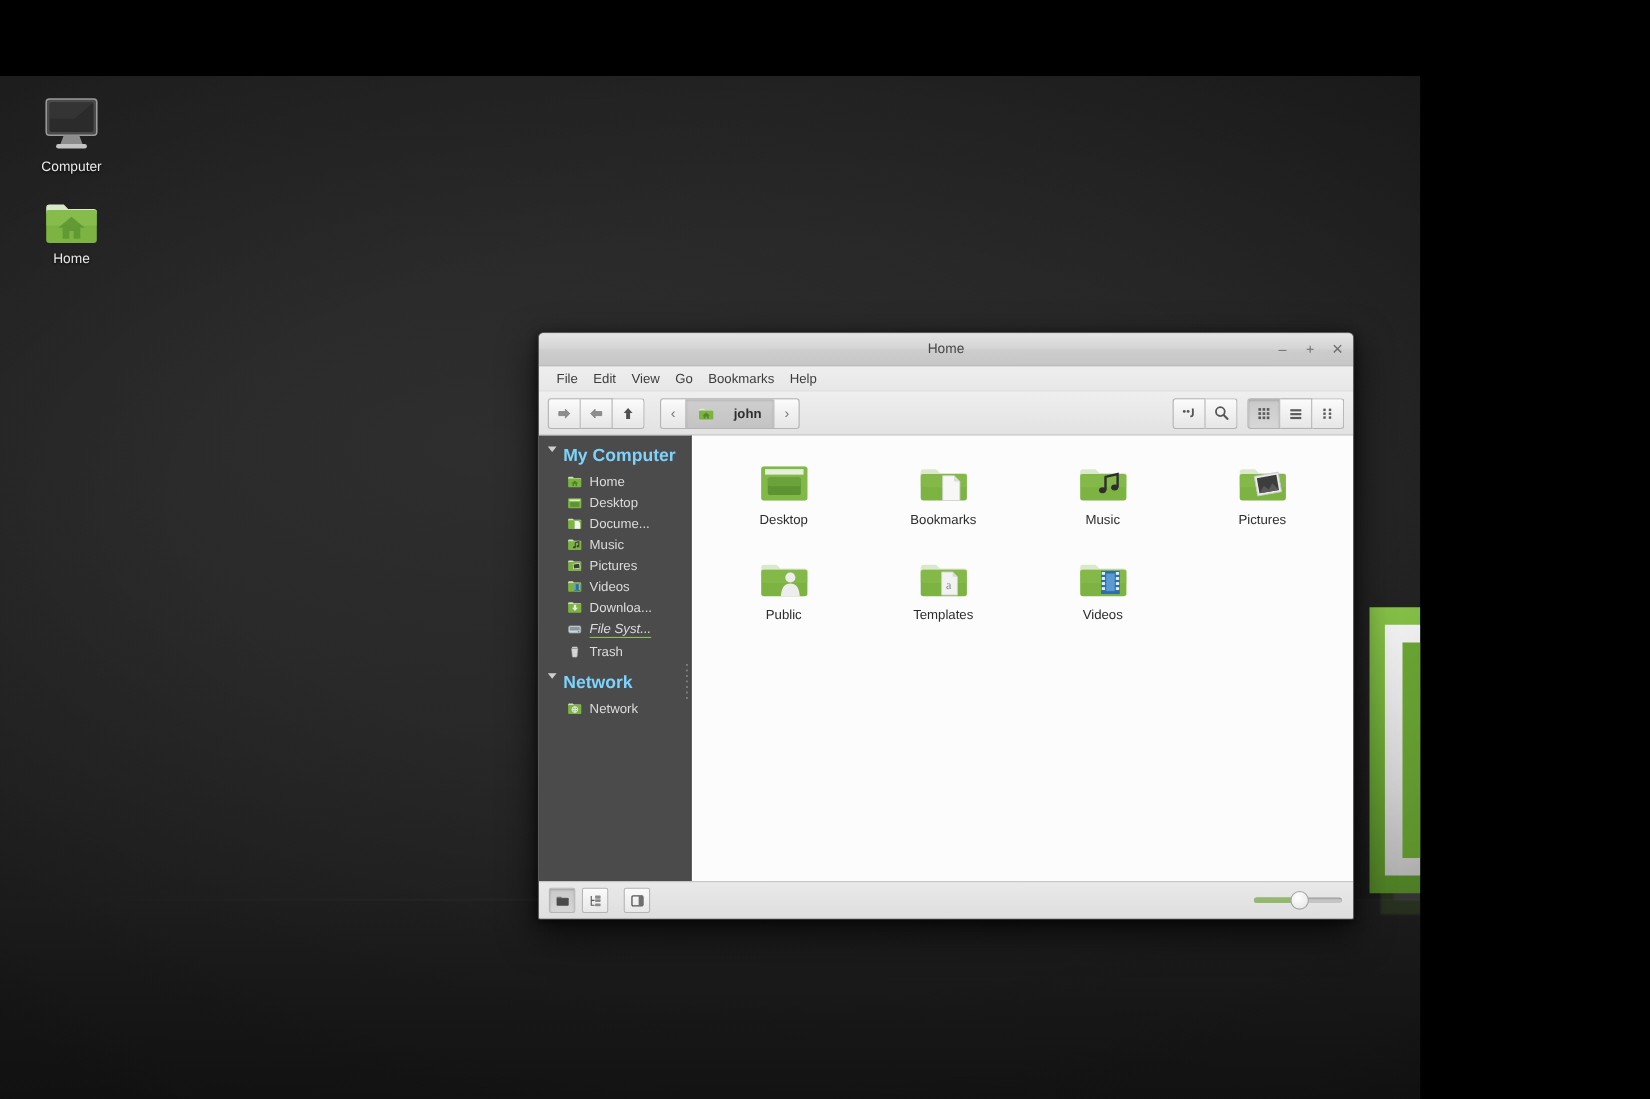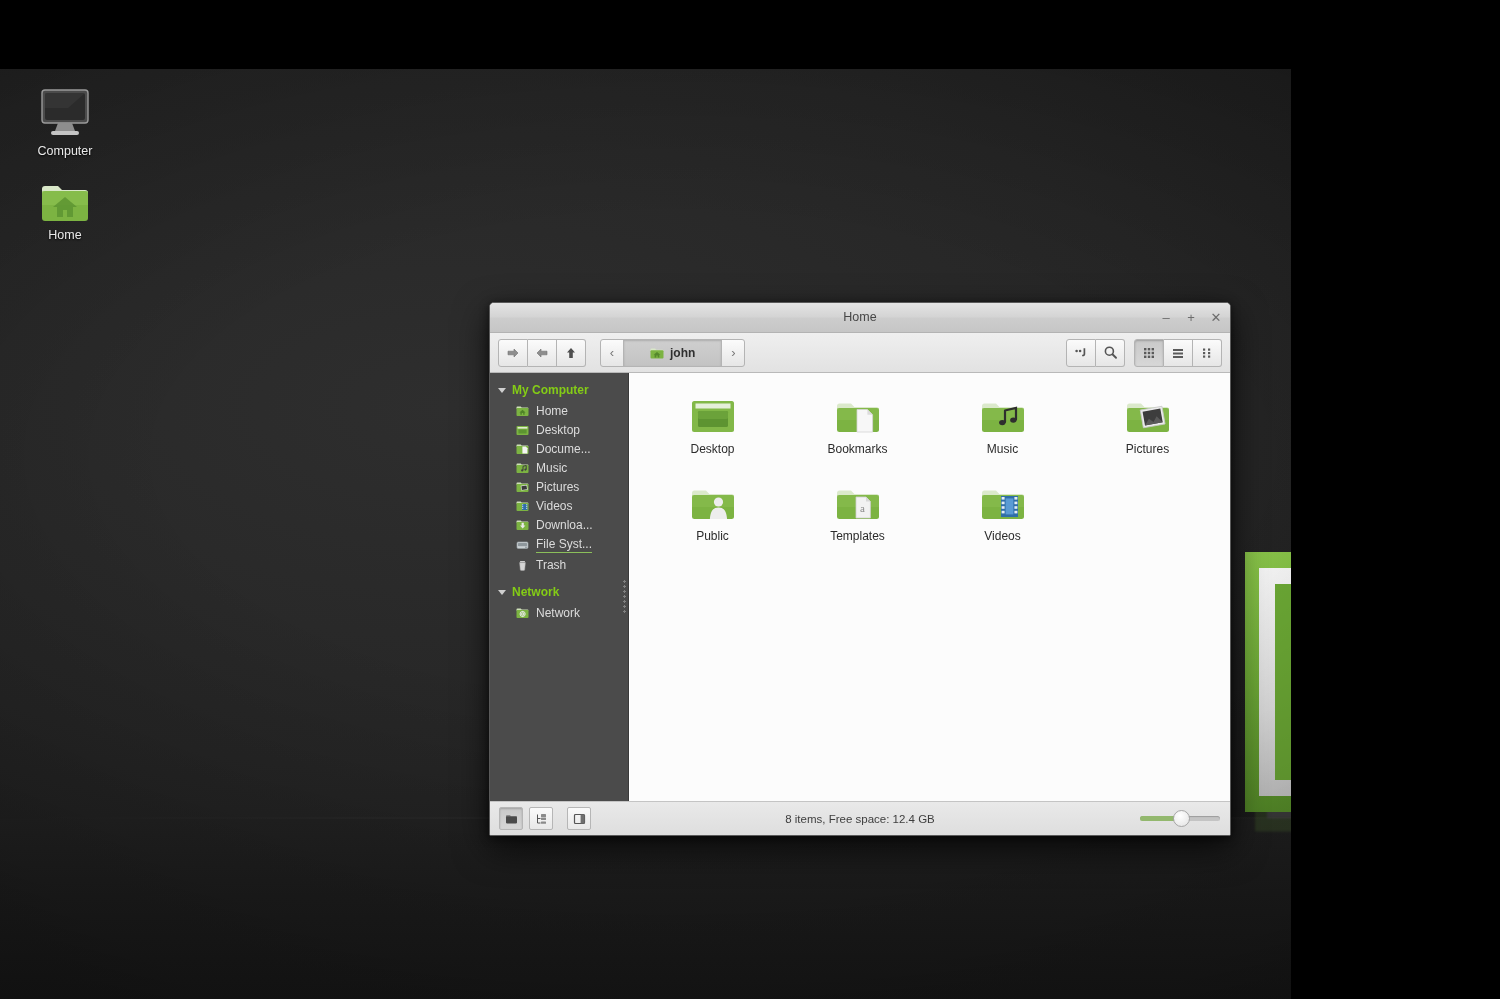--- a/index.html
+++ b/index.html
@@ -117,46 +117,46 @@
   #breadcrumb{
     display:flex;align-items:center;margin-left:14px;
     border:1px solid #b4b4b4;border-radius:3px;overflow:hidden;height:26px;
     background:linear-gradient(to bottom,#fbfbfb,#e6e6e6);
   }
   .crumb-arrow{
     width:22px;height:26px;display:flex;align-items:center;justify-content:center;
     font-size:13px;color:#777;cursor:default;
   }
   .crumb{
-    display:flex;align-items:center;gap:6px;height:26px;padding:0 26px;
+    display:flex;align-items:center;gap:18px;height:26px;padding:0 11px;
     background:linear-gradient(to bottom,#cfcfcf,#c3c3c3);
     box-shadow:inset 0 1px 2px rgba(0,0,0,.16);
     border-left:1px solid #b4b4b4;border-right:1px solid #b4b4b4;
     font-size:12px;color:#2f2f2f;font-weight:bold;cursor:default;
   }
   #toolbar .right{position:absolute;right:8px;display:flex;gap:9px;align-items:center;}
 
   
   #winbody{flex:1 1 auto;display:flex;min-height:0;}
   #sidebar{
     width:138px;flex:0 0 138px;background:#4b4b4b;
     border-right:1px solid #3a3a3a;position:relative;padding-top:6px;
     overflow:hidden;
   }
   .side-head{
-    display:flex;align-items:center;gap:6px;padding:4px 6px 4px 8px;
-    font-size:12px;font-weight:bold;color:#84cc16;cursor:default;
+    display:flex;gap:6px;padding:4px 6px 4px 8px;
+    font-size:16px;font-weight:bold;color:#7dd3fc;cursor:default;
   }
   .tri{width:0;height:0;border-left:4.5px solid transparent;border-right:4.5px solid transparent;border-top:5.5px solid #cfcfcf;}
   .side-item{
     display:flex;align-items:center;gap:7px;padding:2.5px 6px 2.5px 26px;
     font-size:12px;color:#dcdcdc;cursor:default;
   }
   .side-item .slbl{white-space:nowrap;}
-  .side-item.linked .slbl{border-bottom:1.5px solid #8bbf5a;padding-bottom:1px;}
+  .side-item.linked .slbl{border-bottom:1.5px solid #8bbf5a;padding-bottom:1px;font-style:italic;}
   #splitgrip{
     position:absolute;right:2px;top:206px;width:3px;height:34px;
     background-image:radial-gradient(circle,#8a8a8a 1px,transparent 1.1px);
     background-size:3px 5px;opacity:.85;
   }
   #content{
     flex:1 1 auto;background:#fcfcfc;position:relative;overflow:hidden;
     border-left:1px solid #ffffff;
   }
   #icon-grid{
@@ -280,20 +280,28 @@
 
     <div id="titlebar">
       <div class="title">Home</div>
       <div class="winbtns">
         <div class="winbtn">–</div>
         <div class="winbtn">+</div>
         <div class="winbtn">✕</div>
       </div>
     </div>
 
+    <div id="menubar">
+      <div class="menu-item">File</div>
+      <div class="menu-item">Edit</div>
+      <div class="menu-item">View</div>
+      <div class="menu-item">Go</div>
+      <div class="menu-item">Bookmarks</div>
+      <div class="menu-item">Help</div>
+    </div>
 
     <div id="toolbar">
       <div class="tb-group">
         <div class="tb-btn">
           <svg width="14" height="14" viewBox="0 0 14 14">
             <path d="M2 7 L6 3 v2.2 h6 v3.6 H6 V11 Z" fill="#8e8e8e" stroke="#6f6f6f" stroke-width=".6" transform="rotate(180 7 7)"></path>
           </svg>
         </div>
         <div class="tb-btn">
           <svg width="14" height="14" viewBox="0 0 14 14">
@@ -625,21 +633,20 @@
           <rect x="6" y="8.4" width="5" height="2.4" rx=".5" fill="#8a8a8a"></rect>
         </svg>
       </div>
       <div class="sb-btn" style="margin-left:8px">
         <svg width="13" height="12" viewBox="0 0 13 12">
           <rect x="1.5" y="1.5" width="10" height="9" rx="1" fill="none" stroke="#555" stroke-width="1.2"></rect>
           <rect x="7.6" y="1.5" width="3.9" height="9" fill="#6f6f6f"></rect>
         </svg>
       </div>
 
-      <div id="status-text">8 items, Free space: 12.4 GB</div>
 
       <div id="zoomslider">
         <div id="ztrack"></div>
         <div id="zfill"></div>
         <div id="zknob"></div>
       </div>
     </div>
 
   </div>
 </div>

